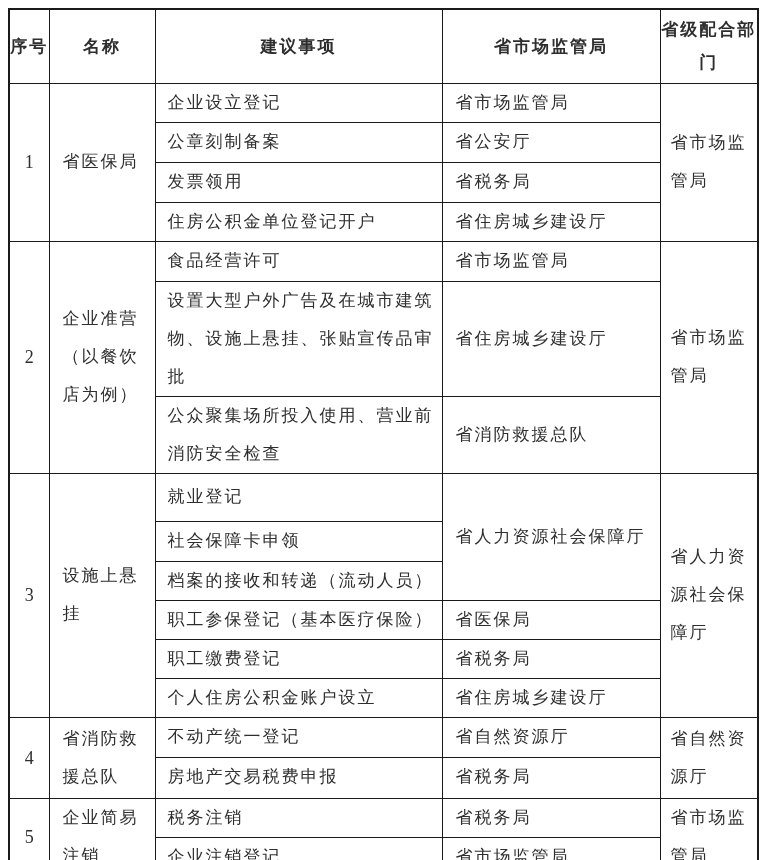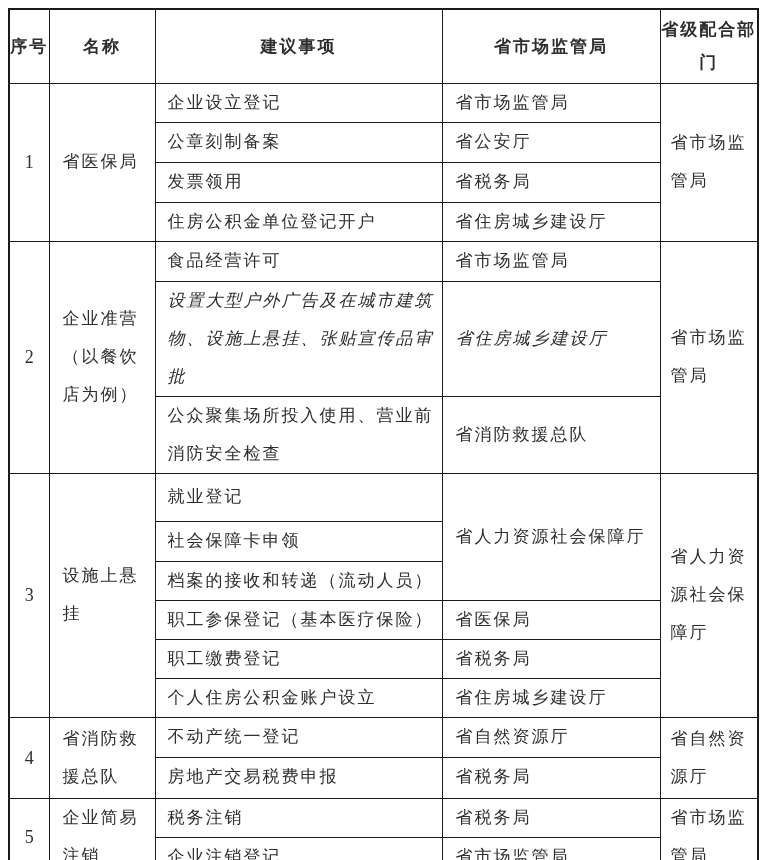--- a/index.html
+++ b/index.html
@@ -70,21 +70,21 @@
   }
   tr.h74  { height: 74px; font-family: Liberation Serif, serif; }
   tr.h48  { height: 48px; }
   tr.h41  { height: 41px; font-family: Liberation Mono, monospace; }
   tr.h40  { height: 40px; }
   tr.h39  { height: 39px; }
   tr.h38  { height: 38px; }
   tr.h35  { height: 35px; }
   tr.h34  { height: 34px; }
   tr.h70  { height: 70px; font-family: Liberation Serif, serif; }
-  tr.h112 { height: 112px; font-style: italic; }
+  tr.h112 { height: 112px; }
 </style>
 </head>
 <body>
 
 <div class="page">
   <table class="doc-table">
     <colgroup>
       <col class="c-no">
         <col class="c-name">
         <col class="c-task">

